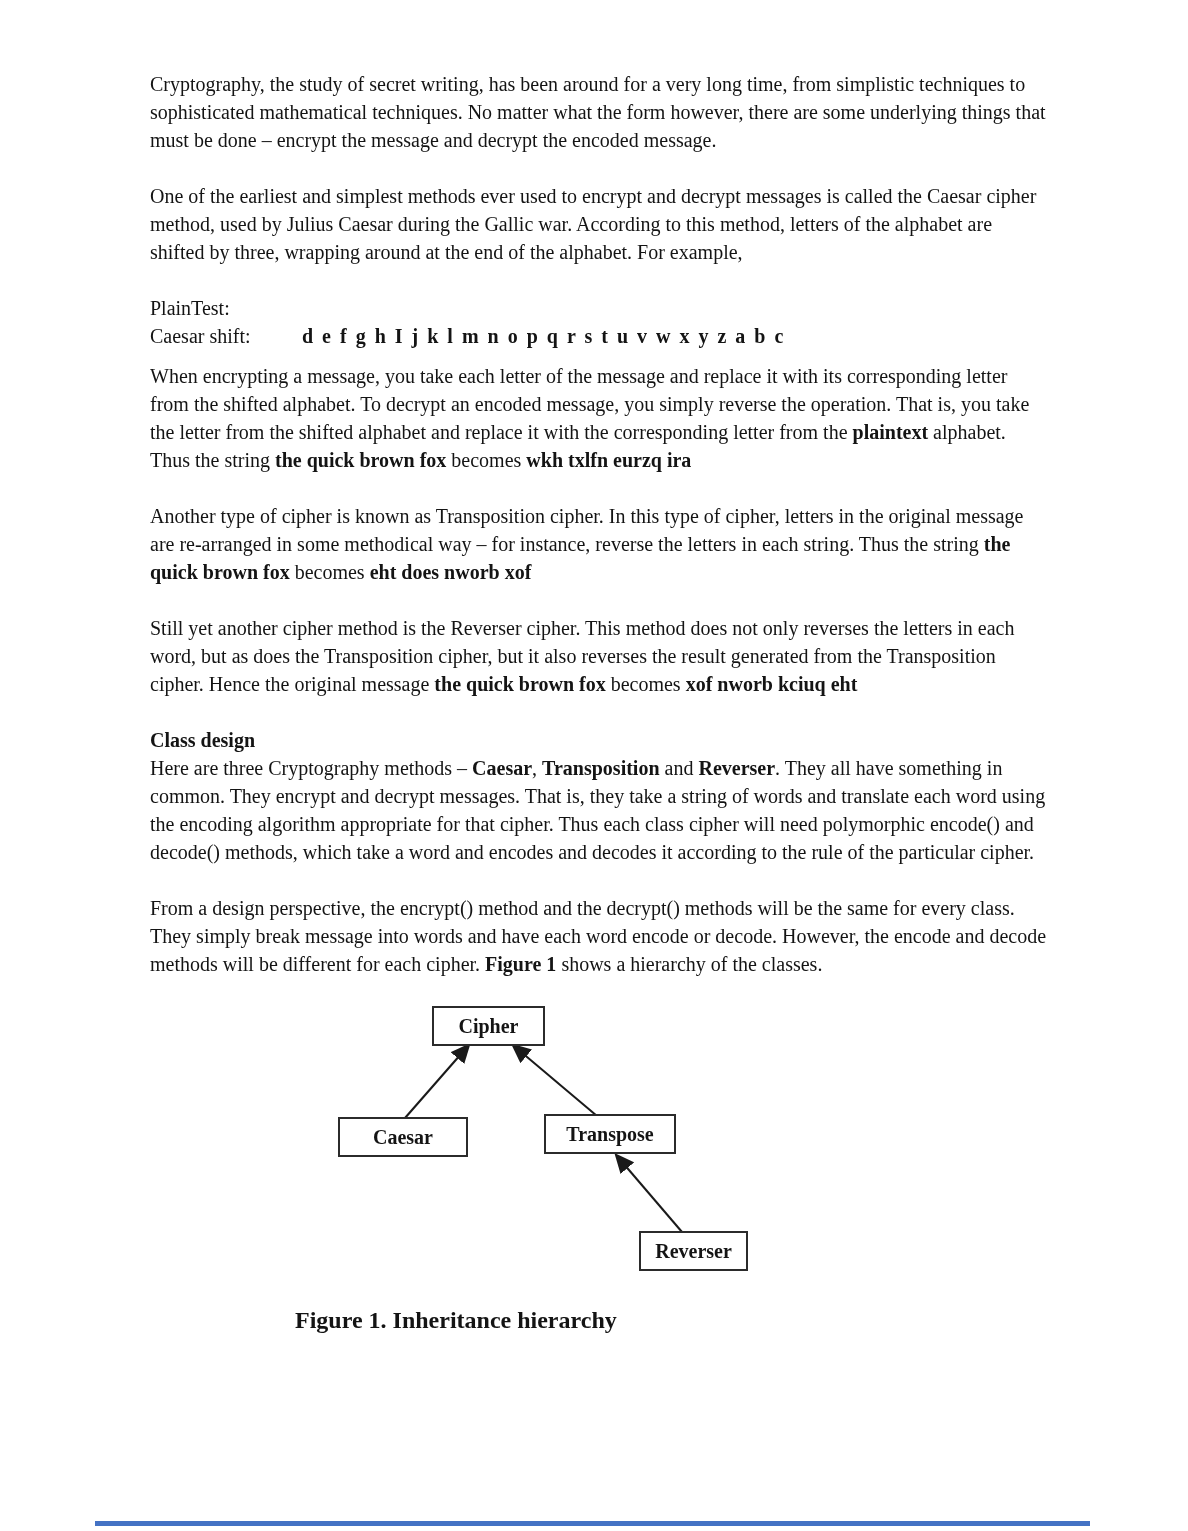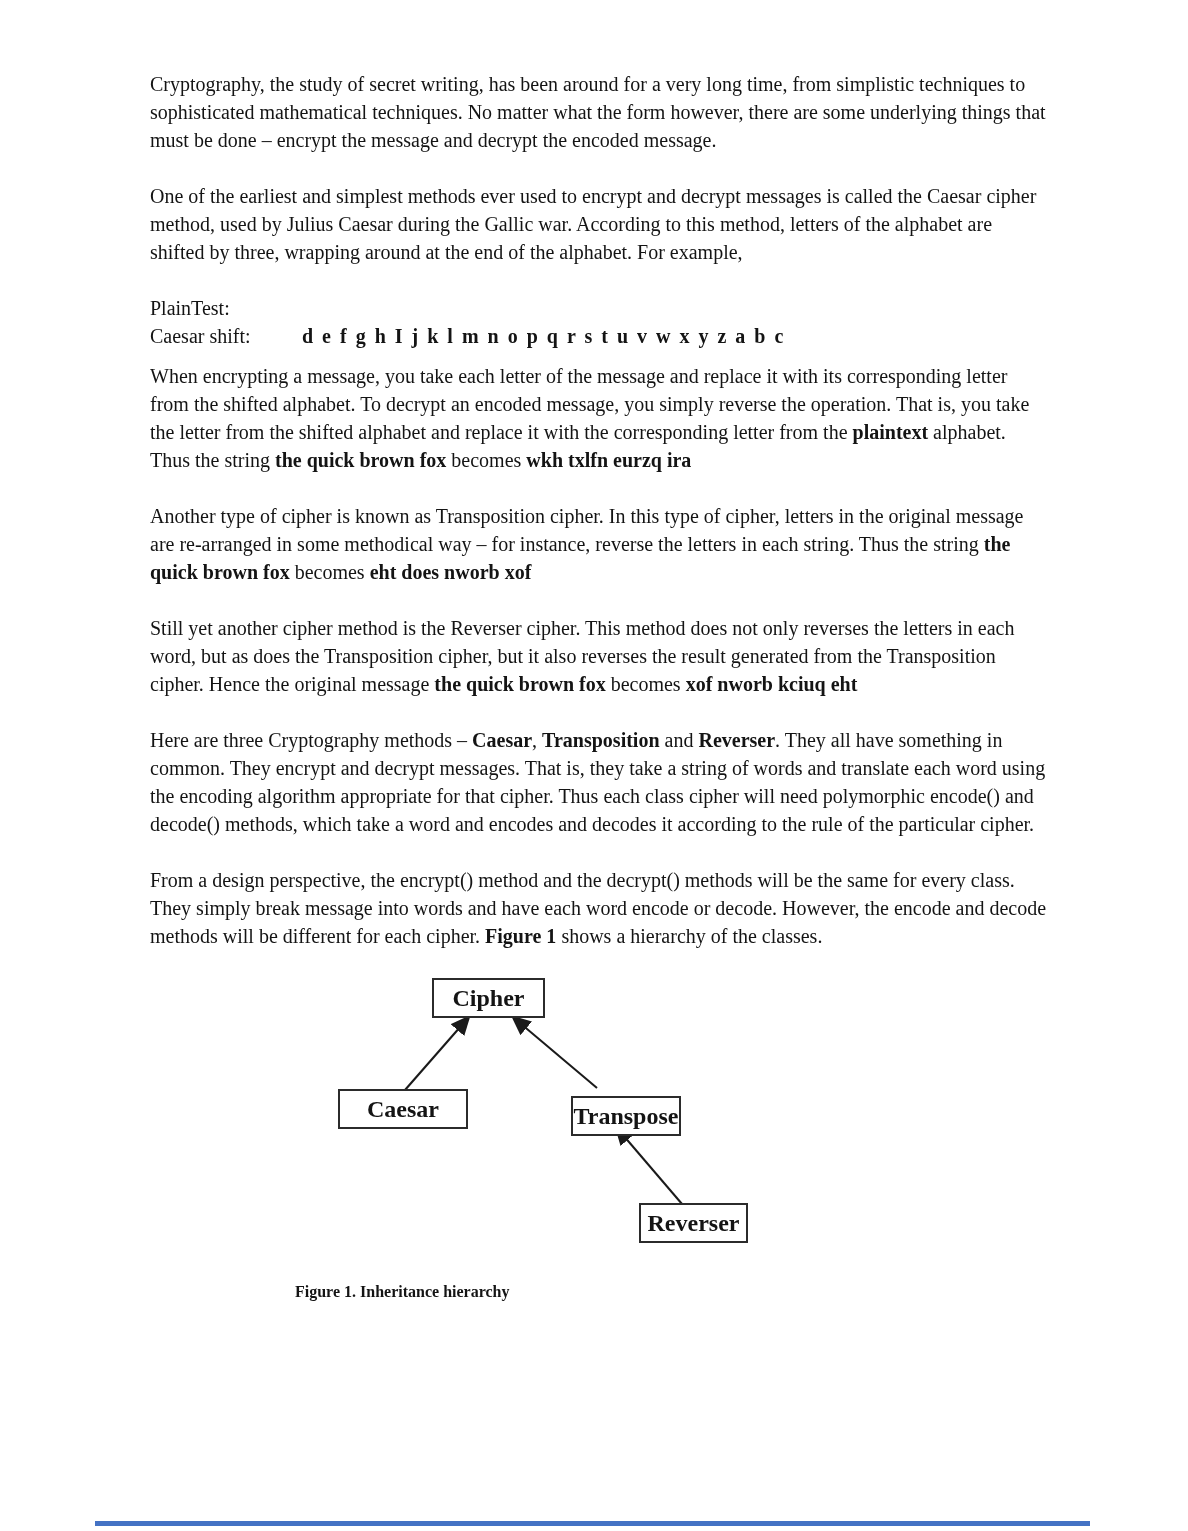--- a/index.html
+++ b/index.html
@@ -33,29 +33,29 @@
     position: relative;
     width: 900px;
     height: 268px;
     margin-top: 4px;
   }
   .dnode {
     position: absolute;
     border: 2px solid #2b2b2b;
     background: #ffffff;
     text-align: center;
-    font-size: 24px;
+    font-size: 20px;
     padding: 4px 0;
   }
   .dnode-cipher    { left: 282px; top: 0;     width: 113px; }
   .dnode-caesar    { left: 188px; top: 111px; width: 130px; }
-  .dnode-transpose { left: 394px; top: 118px; width: 110px; margin-left: 27px; }
+  .dnode-transpose { left: 394px; top: 108px; width: 132px; }
   .dnode-reverser  { left: 489px; top: 225px; width: 109px; }
   .arrows { position: absolute; left: 0; top: 0; width: 900px; height: 268px; }
-  .fig-caption { margin: 32px 0 0 145px; font-size: 16px; }
+  .fig-caption { margin: 32px 0 0 145px; font-size: 24px; }
   .footer-rule {
     position: absolute;
     left: 95px;
     top: 1521px;
     width: 995px;
     height: 5px;
     background: #4472c4;
   }
 </style>
 </head>
@@ -77,20 +77,21 @@
         <span class="alpha-letters">d e f g h I j k l m n o p q r s t u v w x y z a b c</span>
       </div>
     </div>
 
     <p class="para"><span>When encrypting a message, you take each letter of the message and replace it with its corresponding letter from the shifted alphabet. To decrypt an encoded message, you simply reverse the operation. That is, you take the letter from the shifted alphabet and replace it with the corresponding letter from the </span><b>plaintext</b><span> alphabet. Thus the string </span><b>the quick brown fox</b><span> becomes </span><b>wkh txlfn eurzq ira</b></p>
 
     <p class="para"><span>Another type of cipher is known as Transposition cipher. In this type of cipher, letters in the original message are re-arranged in some methodical way – for instance, reverse the letters in each string. Thus the string </span><b>the quick brown fox</b><span> becomes </span><b>eht does nworb xof</b></p>
 
     <p class="para"><span>Still yet another cipher method is the Reverser cipher. This method does not only reverses the letters in each word, but as does the Transposition cipher, but it also reverses the result generated from the Transposition cipher. Hence the original message </span><b>the quick brown fox</b><span> becomes </span><b>xof  nworb kciuq eht</b></p>
 
+    <p class="heading">Class design</p>
 
     <p class="para"><span>Here are three Cryptography methods – </span><b>Caesar</b><span>, </span><b>Transposition</b><span> and </span><b>Reverser</b><span>. They all have something in common. They encrypt and decrypt messages. That is, they take a string of words and translate each word using the encoding algorithm appropriate for that cipher. Thus each class cipher will need polymorphic encode() and decode() methods, which take a word and encodes and decodes it according to the rule of the particular cipher.</span></p>
 
     <p class="para"><span>From a design perspective, the encrypt() method and the decrypt() methods will  be the same for every class. They simply break message into words and have each word encode or decode. However, the encode and decode methods will be different for each cipher. </span><b>Figure 1</b><span> shows a hierarchy of the classes.</span></p>
 
     <div class="diagram">
       <svg class="arrows" viewBox="0 0 900 268" xmlns="http://www.w3.org/2000/svg">
         <defs>
           <marker id="arrowhead" markerWidth="10" markerHeight="9" refX="8" refY="4.5" orient="auto">
             <polygon points="0 0, 10 4.5, 0 9" fill="#1a1a1a"></polygon>

